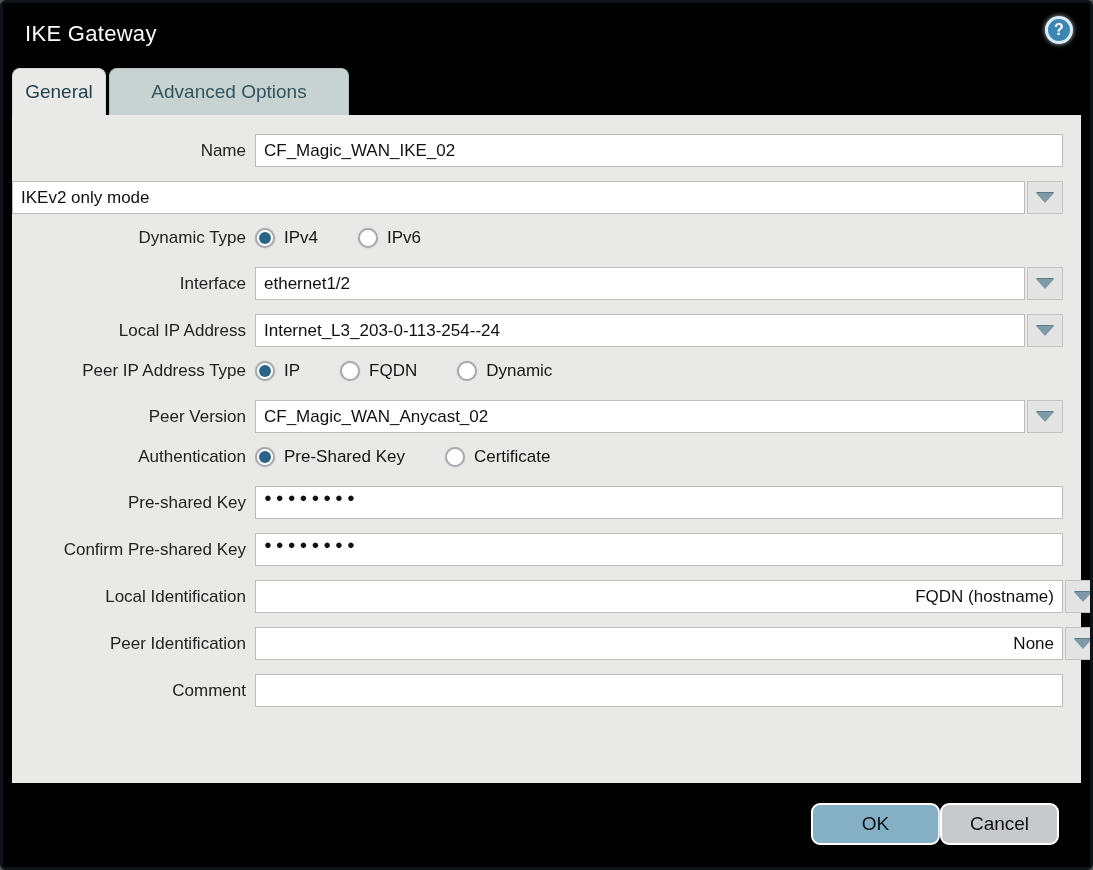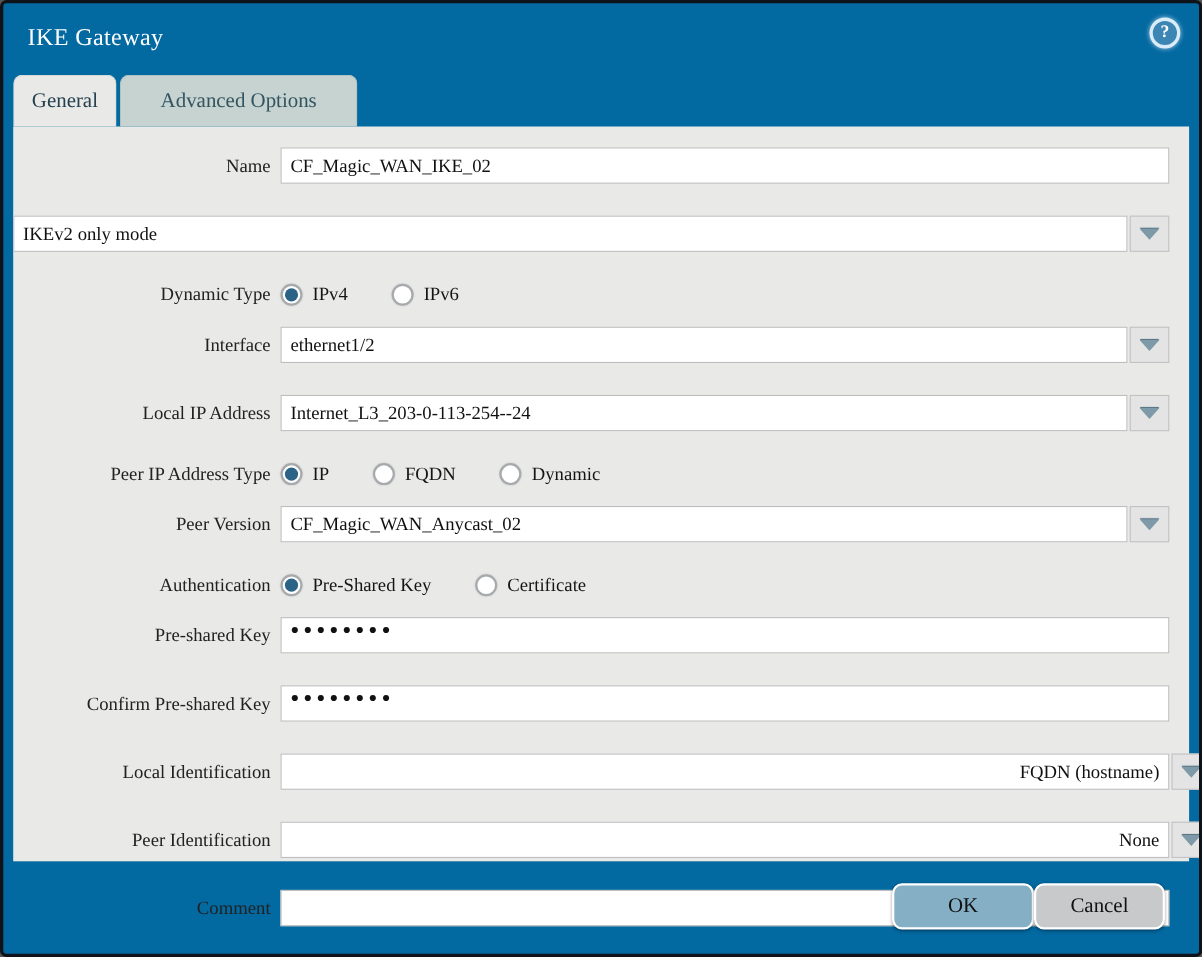--- a/index.html
+++ b/index.html
@@ -1,23 +1,23 @@
 <!DOCTYPE html>
 <html><head>
 <meta charset="utf-8">
 <style>
   html,body{margin:0;padding:0;background:#555;}
   *{box-sizing:border-box;}
   .dialog{
     width:1093px;height:870px;
-    background:#0369a1;
+    background:#000000;
     border:3px solid #0d1318;
     border-radius:6px;
     position:relative;
-    font-family:Liberation Serif, serif;
+    font-family:Liberation Sans, sans-serif;
     overflow:hidden;
   }
   
   .titlebar{height:65px;position:relative;}
   .title{
     position:absolute;left:22px;top:18px;
     color:#fbfcfd;font-size:22px;letter-spacing:.3px;
   }
   .help-icon{
     position:absolute;right:17px;top:13px;
@@ -35,30 +35,30 @@
     height:47px;display:flex;align-items:center;justify-content:center;
     border-radius:8px 8px 0 0;
     font-size:19px;cursor:pointer;
     border:1px solid rgba(255,255,255,.45);border-bottom:none;
   }
   .tab.active{
     width:94px;background:#e9e9e8;color:#24414f;
     border-color:#d5d8d7;
   }
   .tab.inactive{
-    width:216px;background:#c6d3d1;color:#33545f;
+    width:240px;background:#c6d3d1;color:#33545f;
     border-color:#b2c2c1;
     text-align:center;
   }
   
   .panel{
     margin:0 9px;height:668px;background:#e9e9e8;
     padding:19px 18px 0 0;
   }
-  .row{display:flex;align-items:center;margin-bottom:29px;}
+  .row{display:flex;align-items:center;margin-bottom:14px;}
   .row.radio-row{margin-bottom:19px;}
   .row-label{
     width:243px;flex:none;text-align:right;padding-right:9px;
     font-size:17px;color:#222;
   }
   .controls{flex:1;display:flex;align-items:center;min-width:0;}
   input.field{
     height:33px;border:1px solid #bdbdbd;background:#fff;
     font-family:inherit;font-size:17px;color:#111;
     padding:14px 8px;margin:0;width:100%;min-width:0;outline:none;

